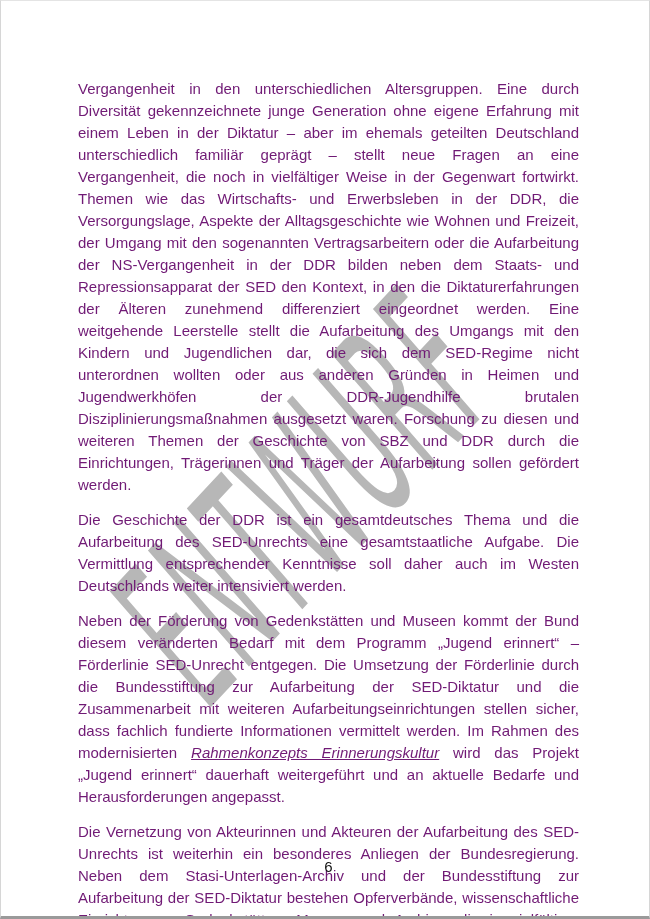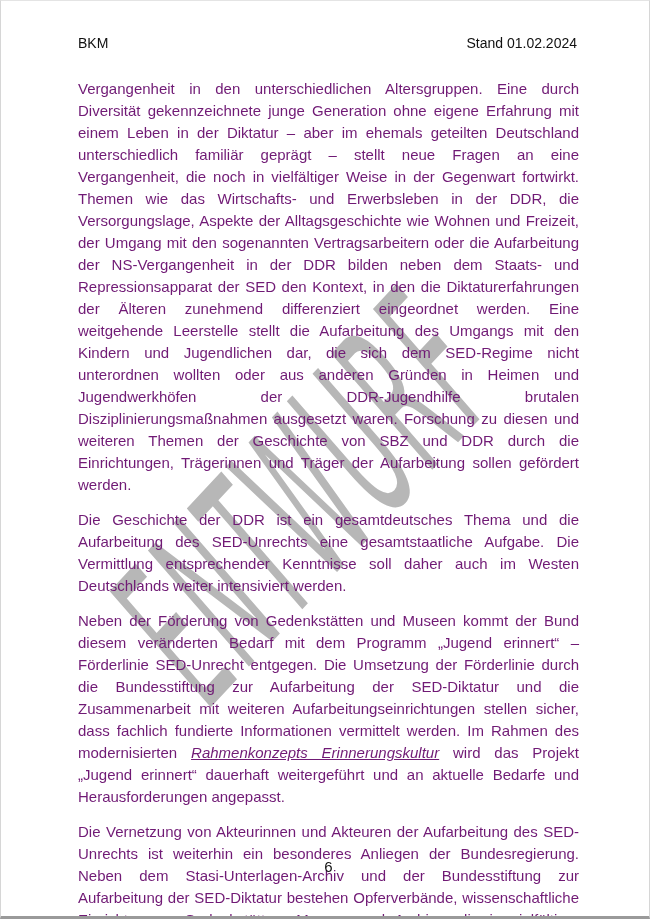--- a/index.html
+++ b/index.html
@@ -83,24 +83,20 @@
 </style>
 </head>
 <body>
 
 <div class="page">
 
   <div class="watermark-layer">
     <span class="watermark-text">ENTWURF</span>
   </div>
 
-  <div class="header">
-    <span>BKM</span>
-    <span>Stand 01.02.2024</span>
-  </div>
 
   <div class="content">
       <p><span>Vergangenheit in den unterschiedlichen Altersgruppen. Eine durch Diversität gekennzeichnete junge Generation ohne eigene Erfahrung mit einem Leben in der Diktatur – aber im ehemals geteilten Deutschland unterschiedlich familiär geprägt – stellt neue Fragen an eine Vergangenheit, die noch in vielfältiger Weise in der Gegenwart fortwirkt. Themen wie das Wirtschafts- und Erwerbsleben in der DDR, die Versorgungslage, Aspekte der Alltagsgeschichte wie Wohnen und Freizeit, der Umgang mit den sogenannten Vertragsarbeitern oder die Aufarbeitung der NS-Vergangenheit in der DDR bilden neben dem Staats- und Repressionsapparat der SED den Kontext, in den die Diktaturerfahrungen der Älteren zunehmend differenziert eingeordnet werden. Eine weitgehende Leerstelle stellt die Aufarbeitung des Umgangs mit den Kindern und Jugendlichen dar, die sich dem SED-Regime nicht unterordnen wollten oder aus anderen Gründen in Heimen und Jugendwerkhöfen der DDR-Jugendhilfe brutalen Disziplinierungsmaßnahmen ausgesetzt waren. Forschung zu diesen und weiteren Themen der Geschichte von SBZ und DDR durch die Einrichtungen, Trägerinnen und Träger der Aufarbeitung sollen gefördert werden.</span></p>
       <p><span>Die Geschichte der DDR ist ein gesamtdeutsches Thema und die Aufarbeitung des SED-Unrechts eine gesamtstaatliche Aufgabe. Die Vermittlung entsprechender Kenntnisse soll daher auch im Westen Deutschlands weiter intensiviert werden.</span></p>
       <p><span>Neben der Förderung von Gedenkstätten und Museen kommt der Bund diesem veränderten Bedarf mit dem Programm „Jugend erinnert“ – Förderlinie SED-Unrecht entgegen. Die Umsetzung der Förderlinie durch die Bundesstiftung zur Aufarbeitung der SED-Diktatur und die Zusammenarbeit mit weiteren Aufarbeitungseinrichtungen stellen sicher, dass fachlich fundierte Informationen vermittelt werden. Im Rahmen des modernisierten </span><em>Rahmenkonzepts Erinnerungskultur</em><span> wird das Projekt „Jugend erinnert“ dauerhaft weitergeführt und an aktuelle Bedarfe und Herausforderungen angepasst.</span></p>
       <p><span>Die Vernetzung von Akteurinnen und Akteuren der Aufarbeitung des SED-Unrechts ist weiterhin ein besonderes Anliegen der Bundesregierung. Neben dem Stasi-Unterlagen-Archiv und der Bundesstiftung zur Aufarbeitung der SED-Diktatur bestehen Opferverbände, wissenschaftliche Einrichtungen, Gedenkstätten, Museen und Archive, die in vielfältiger Weise der Erforschung, Dokumentation und Vermittlung der kommunistischen Gewaltherrschaft in Deutschland sowie des Widerstands und der</span></p>
     </div>
 
   <div class="footer">
     <span>6</span>

